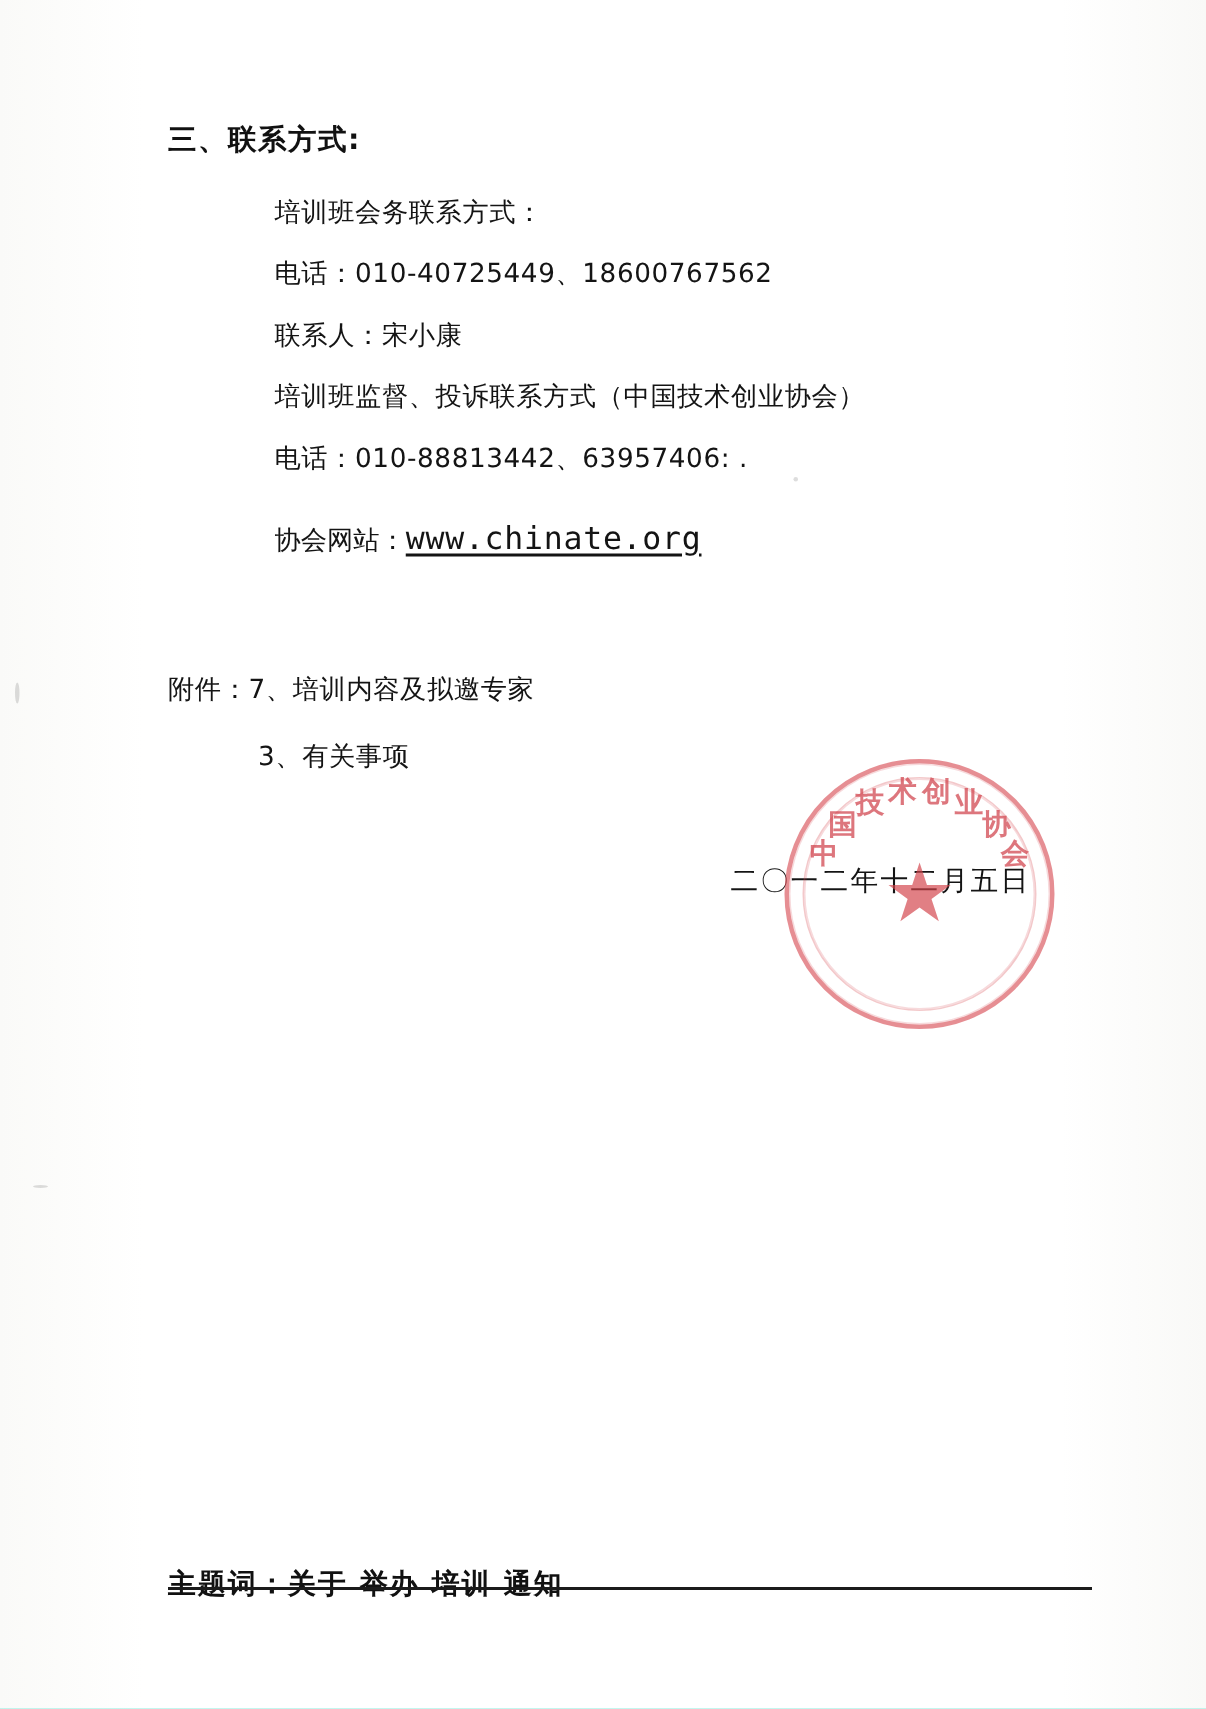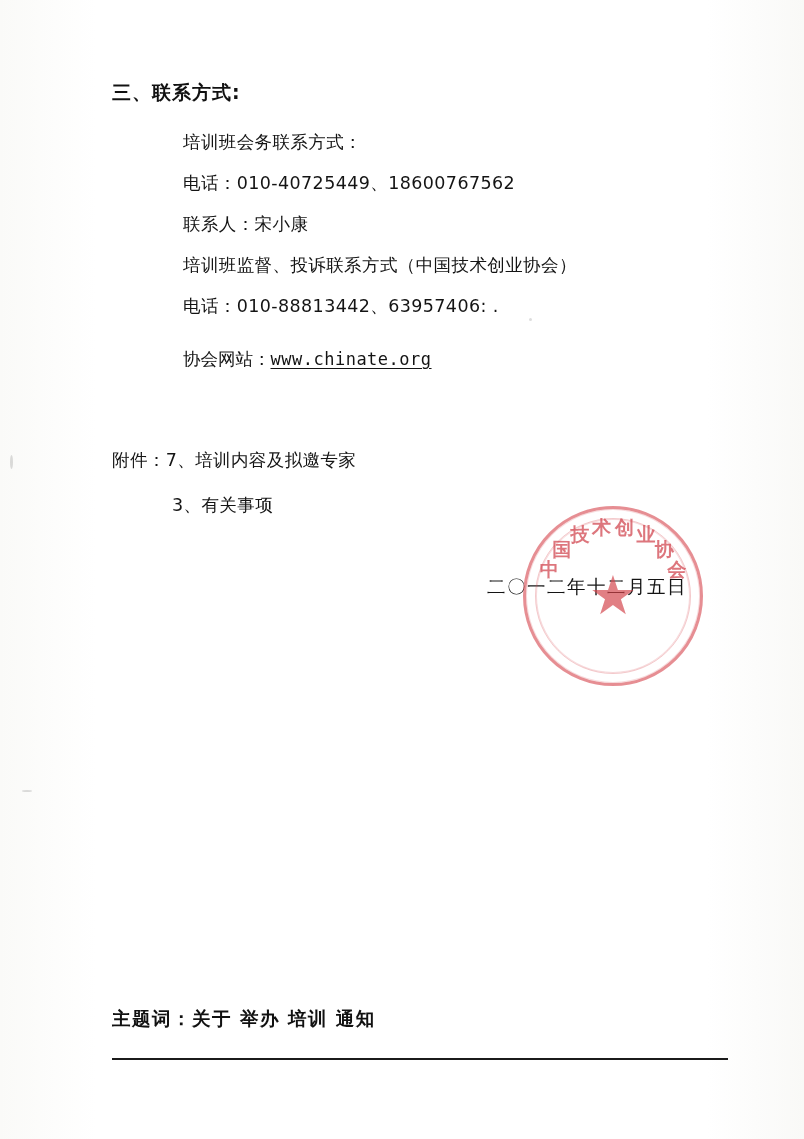--- a/index.html
+++ b/index.html
@@ -67,21 +67,21 @@
   }
   .site-line {
     font-size: 17.5px;
     line-height: 41px;
     margin-top: 12px;
     color: #141414;
     white-space: nowrap;
   }
   .site-link {
     font-family: "DejaVu Sans Mono", "Liberation Mono", monospace;
-    font-size: 17px;
+    font-size: 21px;
     text-decoration: underline;
     text-underline-offset: 3px;
     color: #141414;
     letter-spacing: 0.5px;
   }
 
   
   .attachments {
     position: absolute;
     left: 112px;
@@ -184,20 +184,21 @@
     left: 112px;
     top: 1006px;
     width: 620px;
   }
   .footer-keywords {
     font-size: 18.5px;
     font-weight: bold;
     letter-spacing: 1.5px;
     color: #111;
     white-space: nowrap;
+    margin-top: 37px;
   }
   .footer-rule {
     position: absolute;
     left: 112px;
     top: 1058px;
     width: 616px;
     height: 2px;
     background: #1b1b1b;
   }
 

